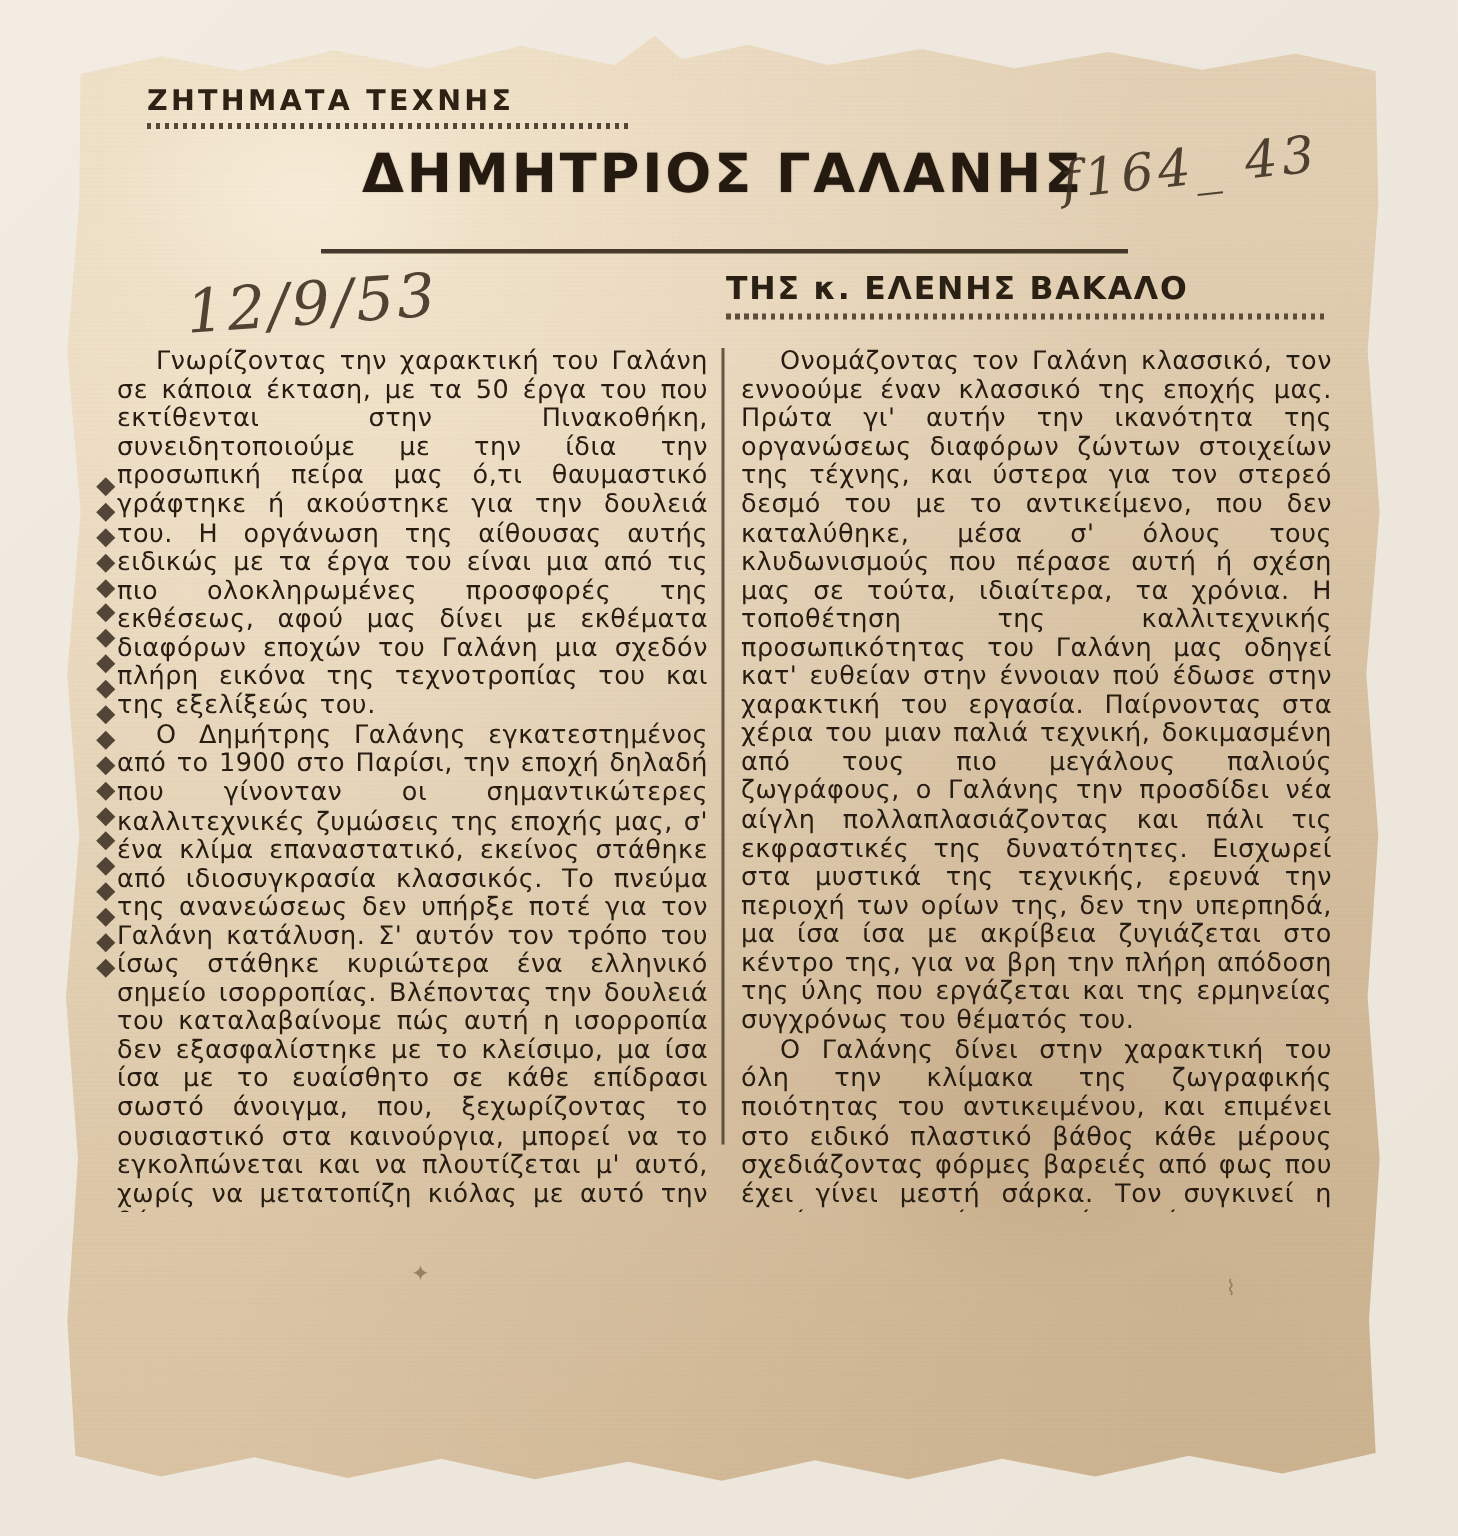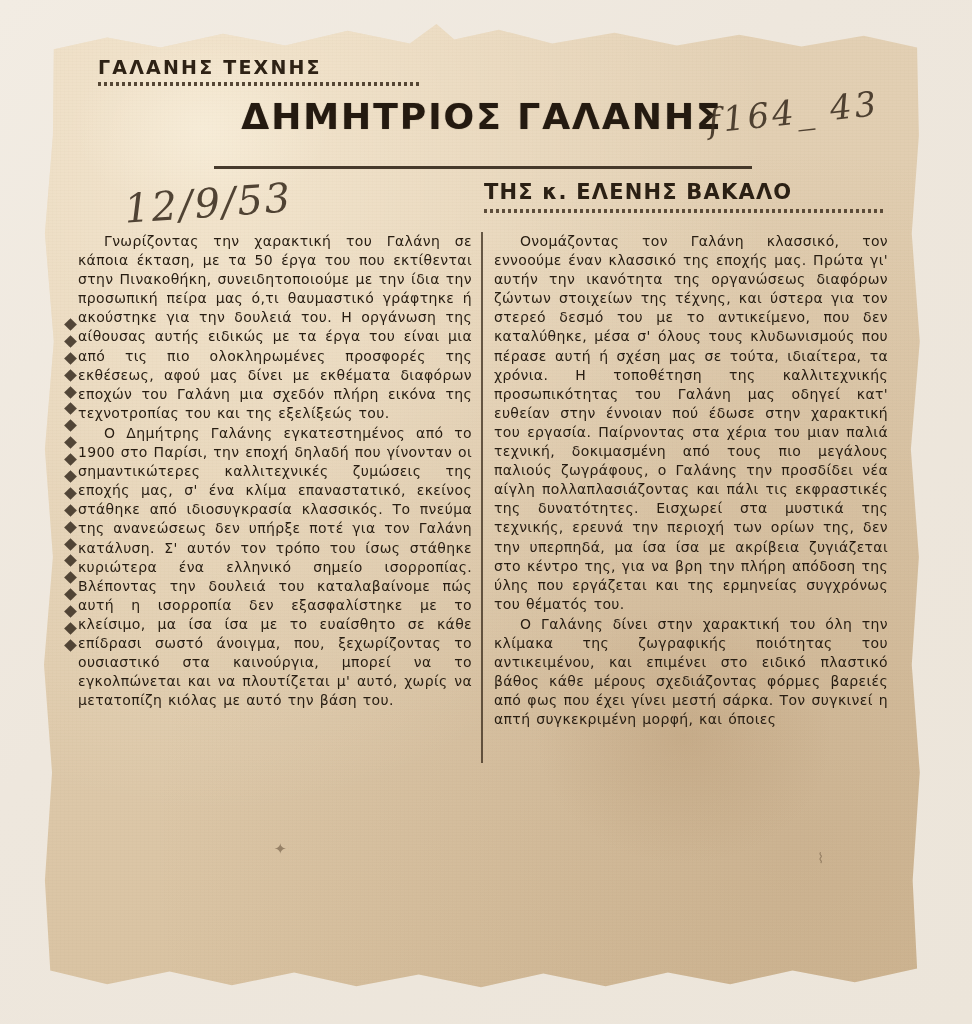--- a/index.html
+++ b/index.html
@@ -181,21 +181,21 @@
     left: 14px;
     right: 12px;
     top: 192px;
     bottom: 170px;
     display: flex;
     gap: 22px;
   }
   .col {
     flex: 1;
     font-family: "DejaVu Sans", sans-serif;
-    font-size: 14px;
+    font-size: 17px;
     line-height: 19.1px;
     text-align: justify;
     color: #271d12;
     letter-spacing: 0.35px;
     word-spacing: 1px;
     overflow: hidden;
   }
   .col p {
     margin: 0;
     text-indent: 26px;
@@ -258,21 +258,21 @@
 
 <div class="scan">
   <div class="clipping">
     <div class="grain"></div>
     <div class="stain-b"></div>
     <div class="stain-a"></div>
 
     <div class="content">
 
       <div class="kicker-wrap">
-        <div class="kicker">ΓΑΛΑΝΗΣ ΤΕΧΝΗΣ</div>
+        <div class="kicker">ΖΗΤΗΜΑΤΑ ΤΕΧΝΗΣ</div>
         <div class="kicker-rule"></div>
       </div>
 
       <div class="headline">ΔΗΜΗΤΡΙΟΣ ΓΑΛΑΝΗΣ</div>
       <div class="headline-rule"></div>
 
       <div class="byline-wrap">
         <div class="byline">ΤΗΣ κ. ΕΛΕΝΗΣ ΒΑΚΑΛΟ</div>
         <div class="byline-rule"></div>
       </div>

